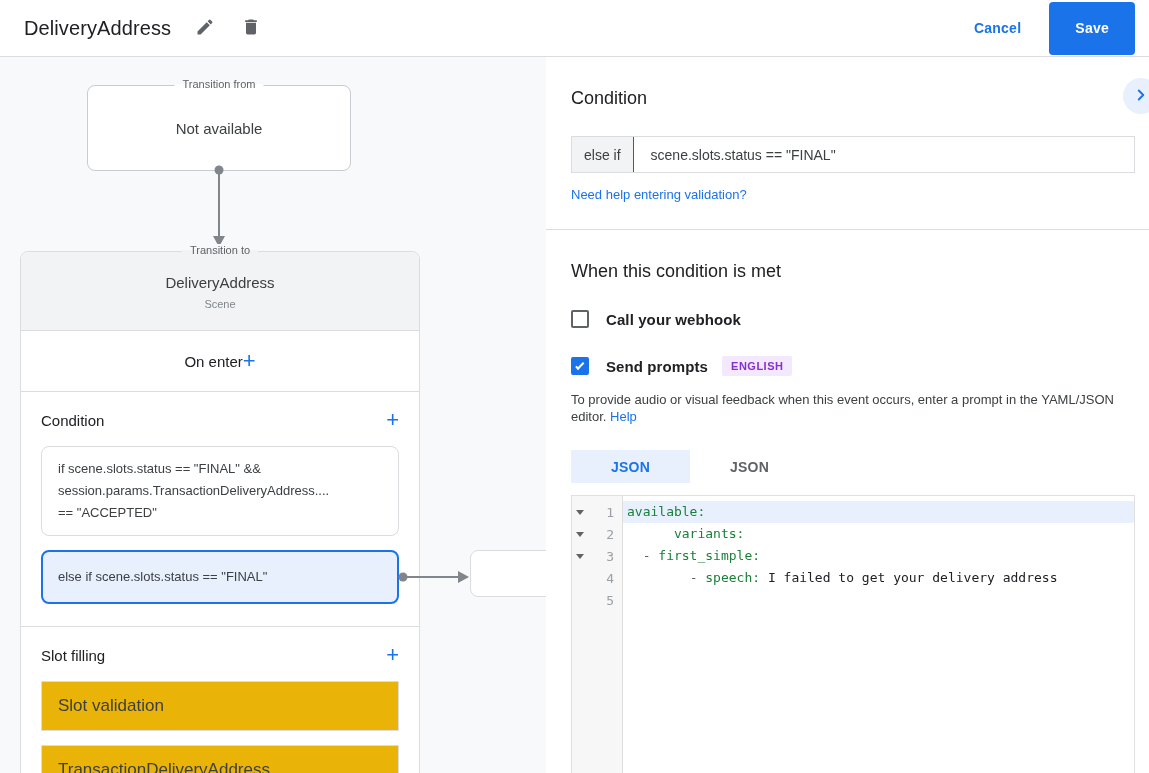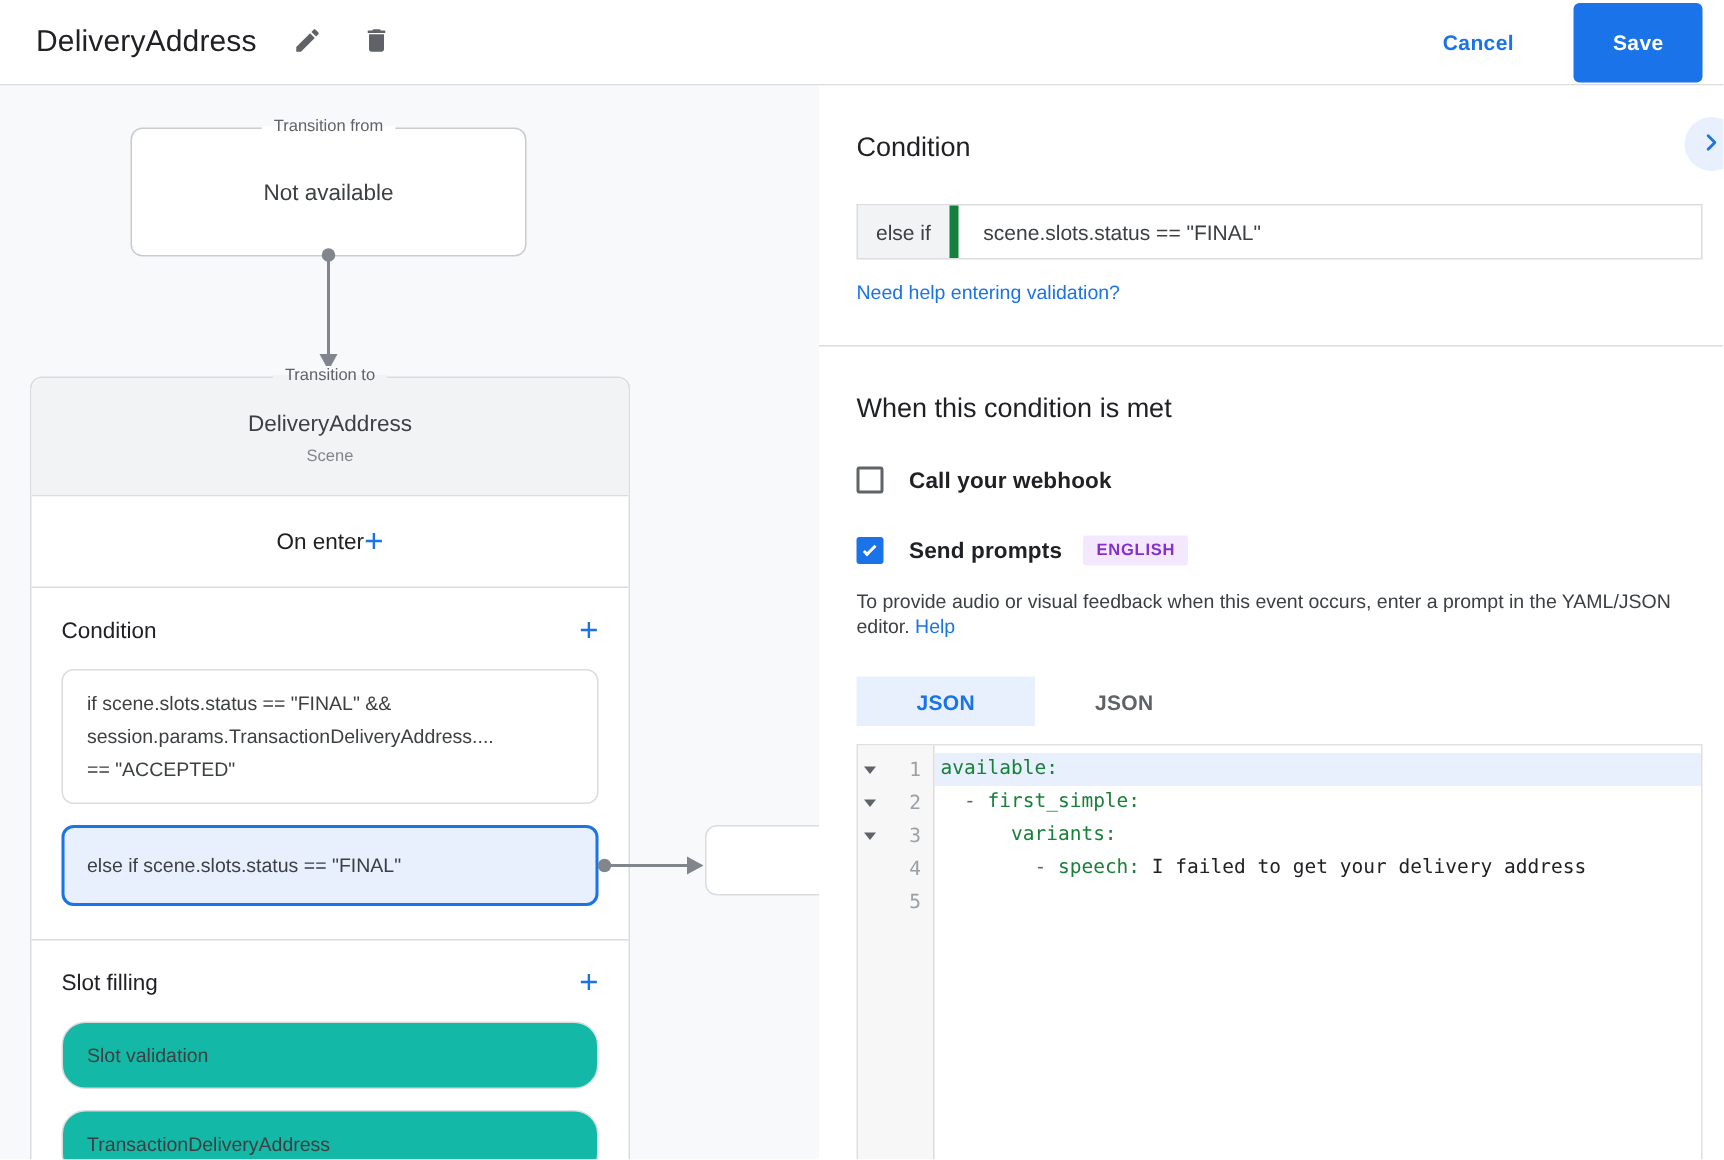--- a/index.html
+++ b/index.html
@@ -8,21 +8,21 @@
   .app { width:1149px; height:773px; overflow:hidden; position:relative; }
 
   
   .topbar { height:57px; background:#fff; border-bottom:1px solid #dadce0;
             display:flex; align-items:center; justify-content:space-between; padding:0 14px 0 24px; }
   .topbar-left { display:flex; align-items:center; gap:22px; }
   .page-title { font-size:20px; font-weight:400; color:#202124; letter-spacing:.1px; }
   .icon-btn { background:none; border:none; cursor:pointer; width:24px; height:24px;
               display:flex; align-items:center; justify-content:center; }
   .icon-btn svg { fill:#5f6368; }
-  .topbar-right { display:flex; align-items:center; gap:40px; }
+  .topbar-right { display:flex; align-items:center; gap:28px; }
   .btn-text { background:none; border:none; color:#1a73e8; font-size:14px; font-weight:700;
               font-family:inherit; cursor:pointer; letter-spacing:.25px; }
   .btn-primary { background:#1a73e8; color:#fff; border:none; border-radius:4px; height:53px;
                  padding:0 26px; font-size:14px; font-weight:700; font-family:inherit;
                  cursor:pointer; letter-spacing:.25px; }
 
   
   .content { display:flex; height:716px; }
   .canvas { width:546px; height:716px; background:#f8f9fa; position:relative; overflow:hidden; flex:none; }
   .panel { flex:1; background:#fff; position:relative; overflow:hidden; padding:0 14px 0 25px; }
@@ -50,36 +50,36 @@
   .sec-label { font-size:15px; color:#202124; }
   .plus-icon { color:#1a73e8; font-size:22px; font-weight:400; line-height:20px; cursor:pointer; }
 
   .card-section { padding:18px 20px 22px; border-bottom:1px solid #dadce0; }
   .card-section.last { border-bottom:none; }
   .sec-head { display:flex; align-items:center; justify-content:space-between; margin-bottom:16px; }
   .cond-card { border:1px solid #dadce0; border-radius:8px; background:#fff;
                padding:11px 16px; font-size:13px; color:#3c4043; line-height:22px; }
   .cond-card + .cond-card { margin-top:14px; }
   .cond-card.selected { background:#e8f0fe; border:2px solid #1a73e8; padding:14px 15px; position:relative; }
-  .slot-card { border:1px solid #dadce0; border-radius:16px; background:#14b8a6;
-               padding:14px 16px; font-size:13px; color:#3c4043; }
+  .slot-card { border:1px solid #dadce0; border-radius:0; background:#eab308;
+               padding:14px 16px; font-size:17px; color:#3c4043; }
   .slot-card + .slot-card { margin-top:14px; }
 
   .arrow-right { position:absolute; left:calc(100% + 1px); top:50%; transform:translateY(-50%); }
   .target-box { position:absolute; left:calc(100% + 73px); top:-2px; width:100px; height:47px;
                 background:#fff; border:1px solid #dadce0; border-radius:8px; }
 
   
   .panel-head { position:relative; padding-top:31px; }
   .panel-heading { font-size:18px; font-weight:400; color:#202124; }
   .expand-btn { position:absolute; right:-24px; top:21px; width:36px; height:36px; border-radius:50%;
                 background:#e8f0fe; border:none; cursor:pointer;
                 display:flex; align-items:center; justify-content:center; }
   .cond-input { display:flex; margin-top:27px; height:37px; border:1px solid #dadce0; background:#fff; }
-  .cond-prefix { background:#f1f3f4; border-right:6px solid #15803d; display:flex; align-items:center;
+  .cond-prefix { background:#f1f3f4; border-right:1px solid #15803d; display:flex; align-items:center;
                  padding:0 12px; font-size:14px; color:#3c4043; flex:none; }
   .cond-value { display:flex; align-items:center; padding:0 17px; font-size:14px; color:#3c4043;
                 flex:1; white-space:nowrap; overflow:hidden; }
   .help-link { display:inline-block; margin-top:14px; font-size:13px; color:#1a73e8;
                text-decoration:none; cursor:pointer; }
   .divider { height:1px; background:#dadce0; margin:26px -14px 0 -25px; }
 
   .met-heading { font-size:18px; font-weight:400; color:#202124; margin-top:31px; }
   .check-row { display:flex; align-items:center; margin-top:28px; }
   .checkbox { width:18px; height:18px; border-radius:2px; flex:none; cursor:pointer; }
@@ -270,21 +270,21 @@
             <span class="fold"></span>
             <span class="line-num">4</span>
           </div>
           <div class="gutter-row">
             <span class="fold"></span>
             <span class="line-num">5</span>
           </div>
         </div>
         <div class="code">
           <div class="code-line active"><span></span><span class="tok-dash"></span><span class="tok-key">available:</span><span></span></div>
+          <div class="code-line"><span>      </span><span class="tok-dash"></span><span class="tok-key">variants:</span><span></span></div>
           <div class="code-line"><span>  </span><span class="tok-dash">- </span><span class="tok-key">first_simple:</span><span></span></div>
-          <div class="code-line"><span>      </span><span class="tok-dash"></span><span class="tok-key">variants:</span><span></span></div>
           <div class="code-line"><span>        </span><span class="tok-dash">- </span><span class="tok-key">speech:</span><span> I failed to get your delivery address</span></div>
           <div class="code-line"><span></span><span class="tok-dash"></span><span class="tok-key"></span><span></span></div>
         </div>
       </div>
     </div>
   </div>
 </div>
 
 </body></html>

